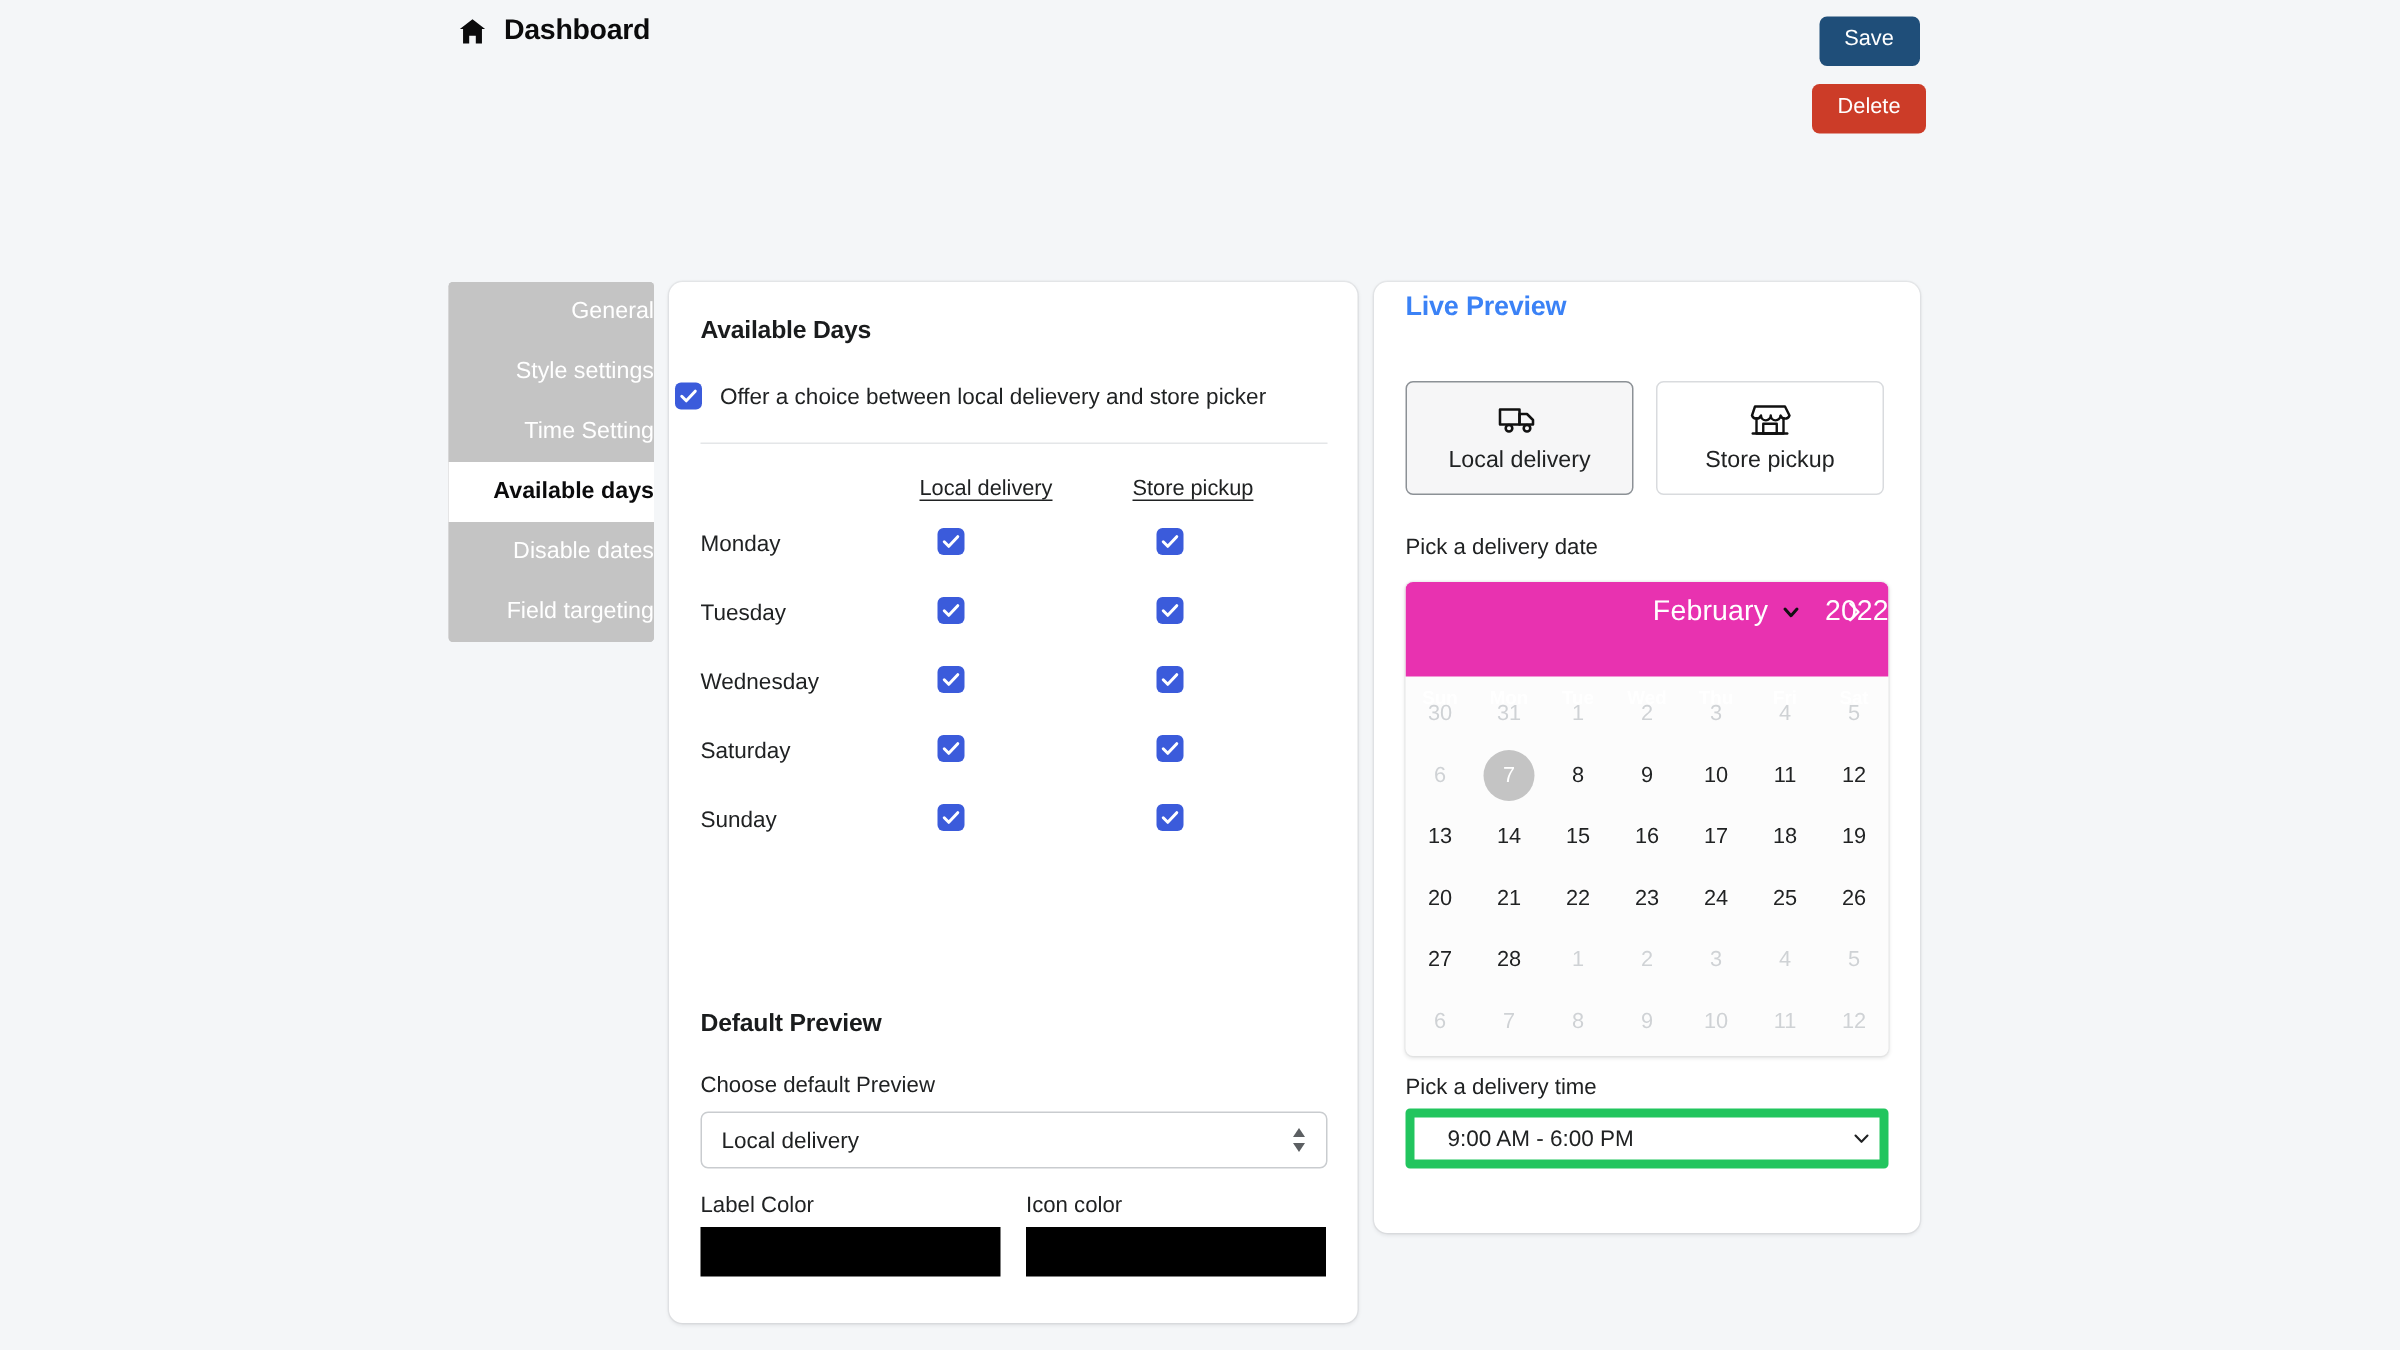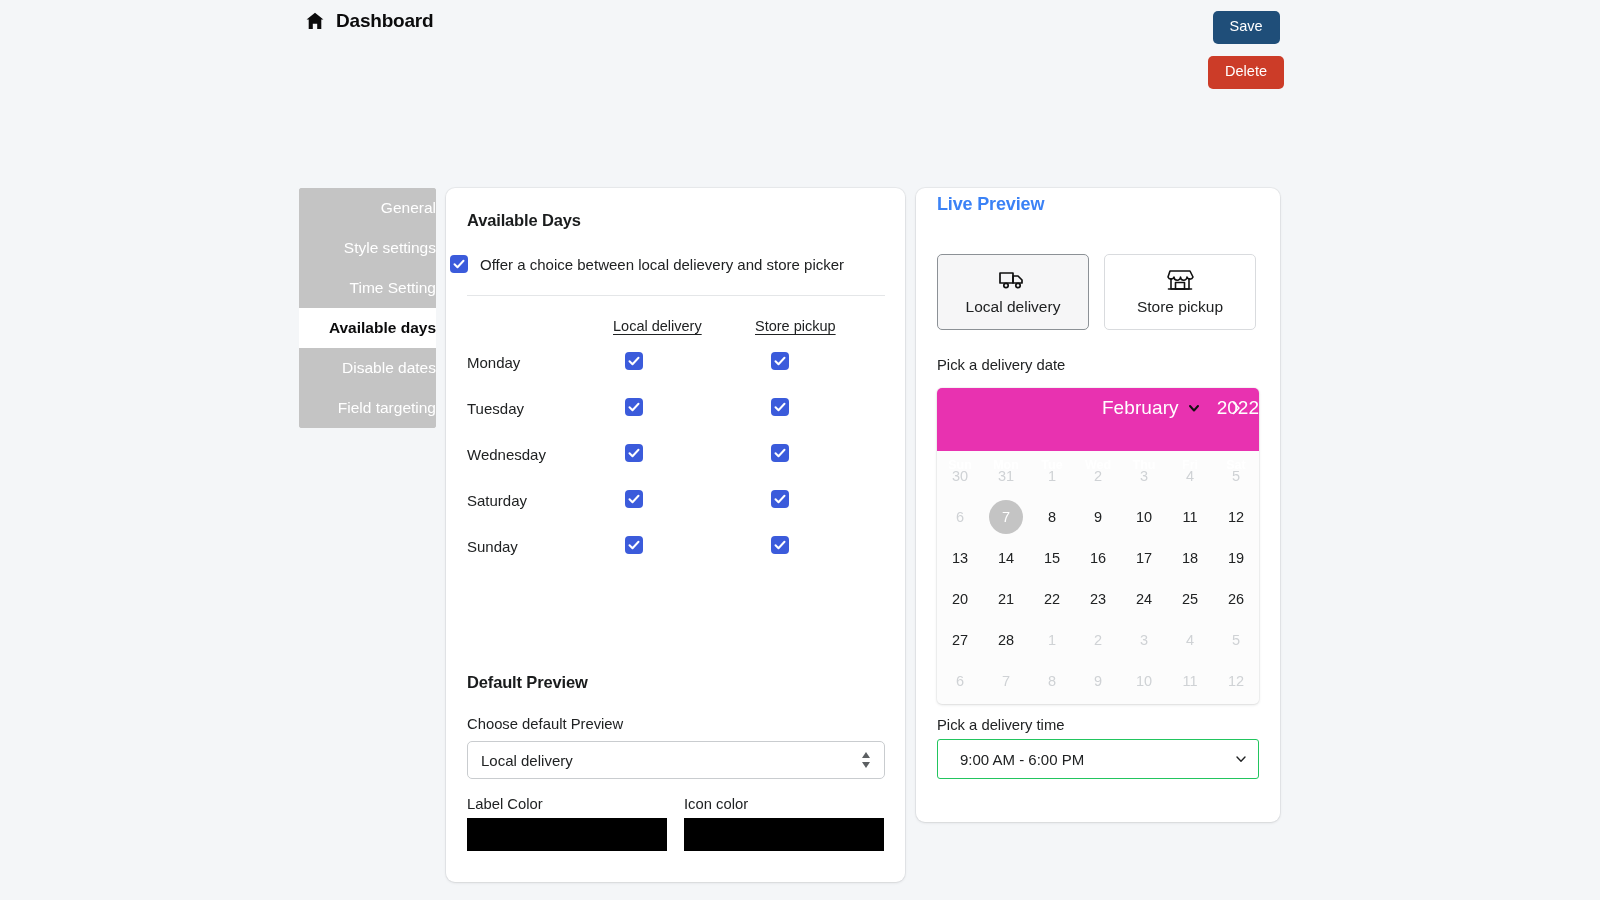--- a/index.html
+++ b/index.html
@@ -245,21 +245,21 @@
     background: #c4c4c4; color: #ffffff;
   }
 
   .pick-time-label {
     position: absolute; left: 21px; top: 529px;
     font-size: 14.8px; color: #202223;
   }
   .time-select {
     position: absolute; left: 21px; top: 551px;
     width: 322px; height: 40px;
-    background: #ffffff; border: 1px solid #22c55e; border-radius: 3px;
+    background: #ffffff; border: 6px solid #22c55e; border-radius: 3px;
     font-family: "Liberation Sans", sans-serif;
     font-size: 15px; color: #202223;
     padding: 0 28px 0 22px;
     appearance: none; -webkit-appearance: none; cursor: pointer;
   }
   .time-caret {
     position: absolute; left: 320px; top: 566px;
     width: 10px; height: 10px; pointer-events: none;
   }
 </style>

